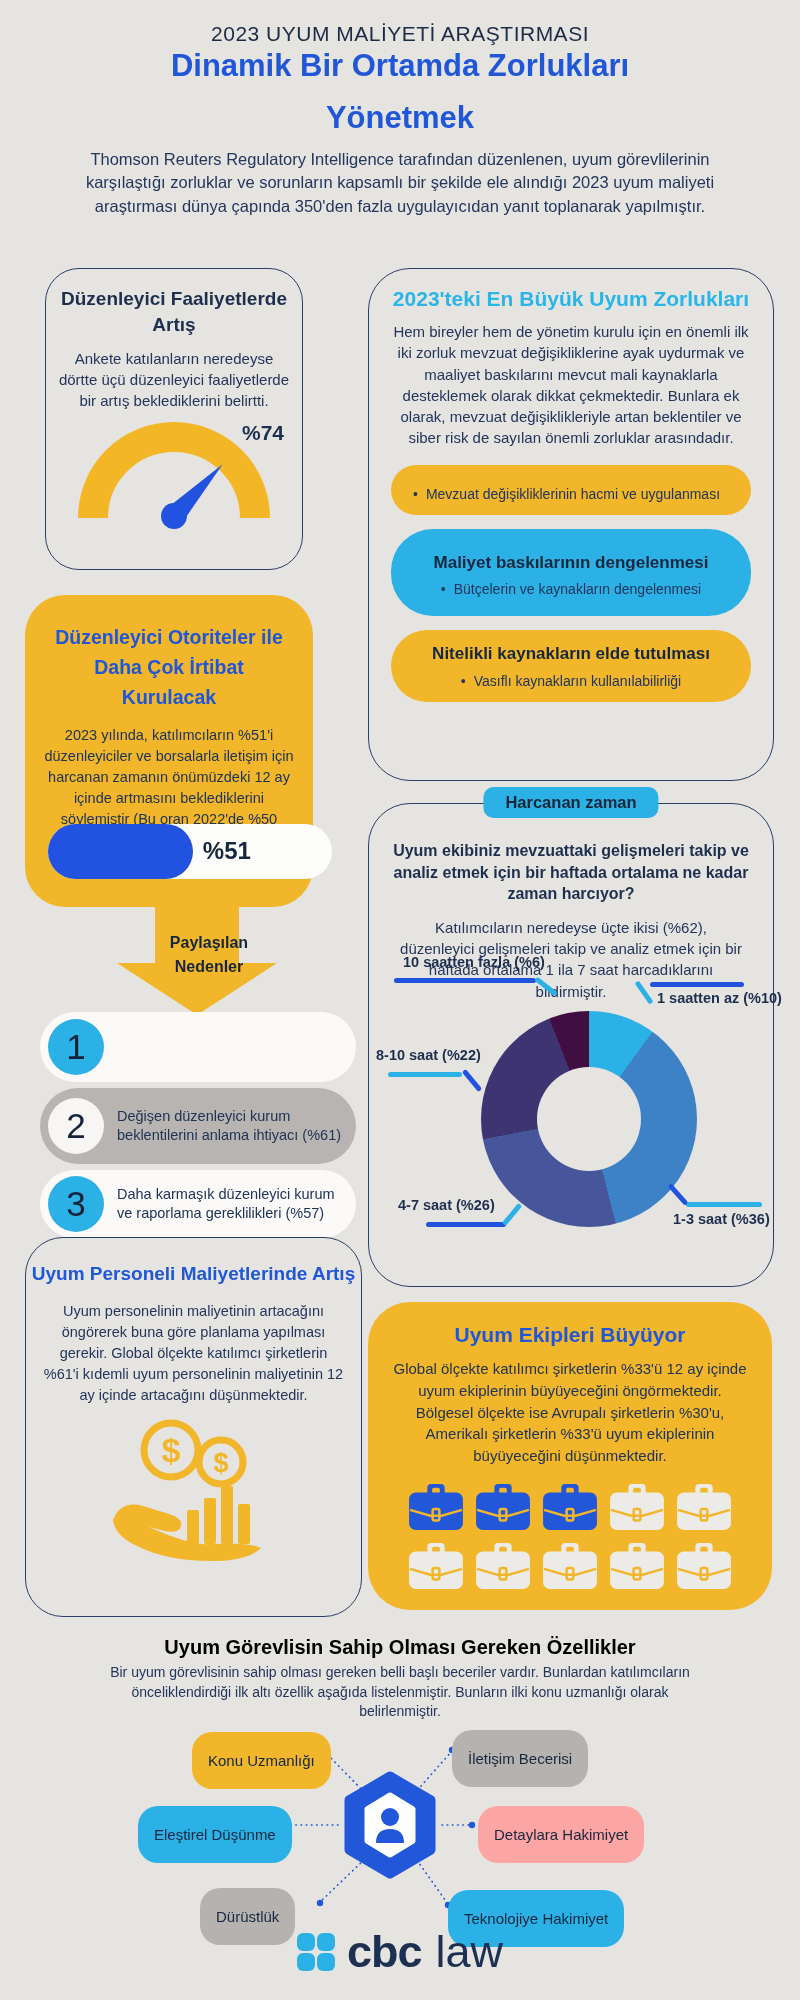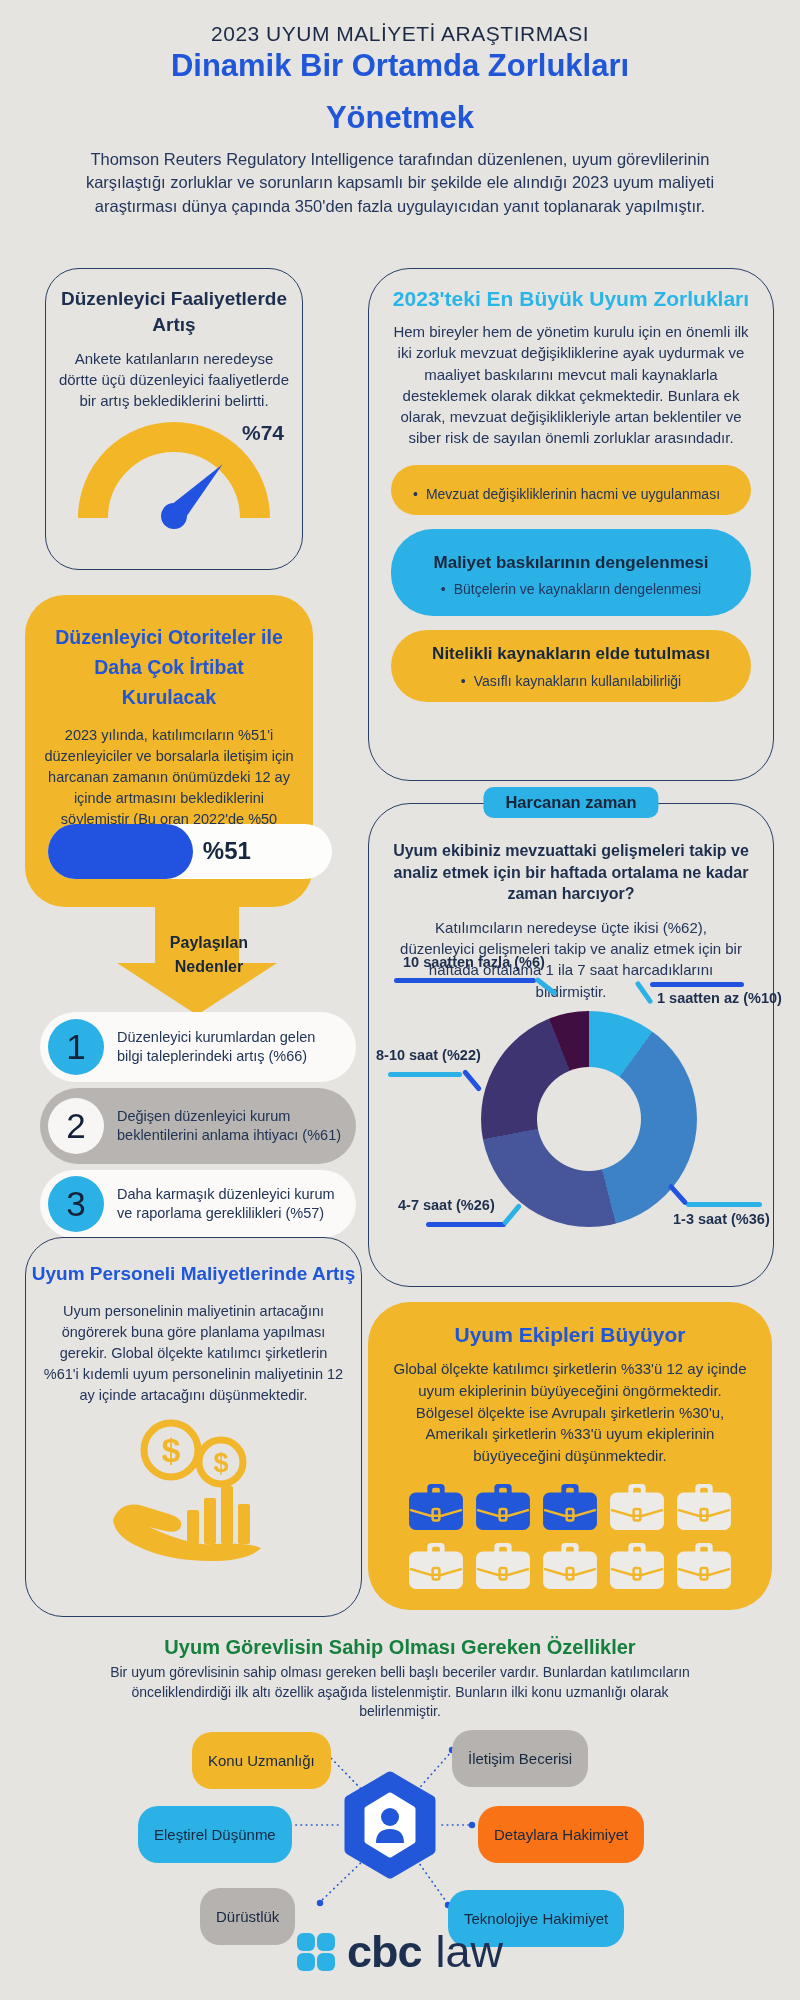--- a/index.html
+++ b/index.html
@@ -88,21 +88,21 @@
   #cl-26a{left:57px;top:418px;width:80px;}        #cl-26b{left:130px;top:408px;width:26px;transform:rotate(-50deg);}
   #cl-36a{left:317px;top:398px;width:76px;}       #cl-36b{left:296px;top:388px;width:26px;transform:rotate(48deg);}
 
   
   #card-teams{left:368px;top:1302px;width:404px;height:308px;background:#f1b62a;border-radius:42px;}
   #card-teams .t{margin-top:21px;font-size:21px;font-weight:700;color:#2056d8;}
   #card-teams .b{margin:11px 24px 0;font-size:15px;line-height:1.45;color:#203455;}
   #briefcase-grid{margin-top:15px;display:grid;grid-template-columns:repeat(5,58px);gap:9px;justify-content:center;}
 
   
-  #sk-title{top:1636px;left:0;width:800px;font-size:20px;font-weight:700;color:#15803d;}
+  #sk-title{top:1636px;left:0;width:800px;font-size:20px;font-weight:700;color:#000000;}
   #sk-body{top:1663px;left:95px;width:610px;font-size:14px;line-height:1.4;}
   #diagram{left:0;top:1718px;width:800px;height:215px;}
   .skill{position:absolute;border-radius:20px;padding:20px 16px;font-size:15px;font-weight:400;color:#16283f;white-space:nowrap;}
   #s0{left:192px;top:14px;}  #s1{left:452px;top:12px;}
   #s2{left:138px;top:88px;}  #s3{left:478px;top:88px;}
   #s4{left:200px;top:170px;} #s5{left:448px;top:172px;}
   #hex{position:absolute;left:340px;top:52px;}
   #connectors{position:absolute;left:0;top:0;}
 
   
@@ -172,21 +172,20 @@
   </div>
 
   <div class="abs" id="arrow">
     <div class="stem"></div>
     <div class="head"></div>
     <div class="lbl">Paylaşılan Nedenler</div>
   </div>
 
   <div class="abs reason" id="r1" style="background: rgb(251, 250, 249);">
     <span class="rnum" style="background: rgb(44, 177, 230);">1</span>
-    <span class="rtext">Düzenleyici kurumlardan gelen bilgi taleplerindeki artış (%66)</span>
   </div>
   <div class="abs reason" id="r2" style="background: rgb(183, 180, 177);">
     <span class="rnum" style="background: rgb(247, 246, 245);">2</span>
     <span class="rtext">Değişen düzenleyici kurum beklentilerini anlama ihtiyacı (%61)</span>
   </div>
   <div class="abs reason" id="r3" style="background: rgb(251, 250, 249);">
     <span class="rnum" style="background: rgb(44, 177, 230);">3</span>
     <span class="rtext">Daha karmaşık düzenleyici kurum ve raporlama gereklilikleri (%57)</span>
   </div>
 
@@ -331,21 +330,21 @@
           <circle cx="452" cy="32" r="3.2"></circle>
         <circle cx="286" cy="107" r="3.2"></circle>
           <circle cx="472" cy="107" r="3.2"></circle>
         <circle cx="320" cy="185" r="3.2"></circle>
           <circle cx="448" cy="187" r="3.2"></circle>
       </g>
     </svg>
     <div class="skill" id="s0" style="background: rgb(241, 182, 42);">Konu Uzmanlığı</div>
     <div class="skill" id="s1" style="background: rgb(181, 178, 175);">İletişim Becerisi</div>
     <div class="skill" id="s2" style="background: rgb(44, 177, 230);">Eleştirel Düşünme</div>
-    <div class="skill" id="s3" style="background: #f97316; text-align: center;">Detaylara Hakimiyet</div>
+    <div class="skill" id="s3" style="background: #fca5a5; text-align: center;">Detaylara Hakimiyet</div>
     <div class="skill" id="s4" style="background: rgb(181, 178, 175);">Dürüstlük</div>
     <div class="skill" id="s5" style="background: rgb(44, 177, 230);">Teknolojiye Hakimiyet</div>
     <svg id="hex" width="100" height="110" viewBox="0 0 100 110">
       <polygon points="50,6 91,30 91,80 50,104 9,80 9,30" fill="#2157d8" stroke="#2157d8" stroke-width="9" stroke-linejoin="round"></polygon>
       <polygon points="50,25 73,39 73,71 50,85 27,71 27,39" fill="#ffffff" stroke="#ffffff" stroke-width="5" stroke-linejoin="round"></polygon>
       <circle cx="50" cy="47" r="9" fill="#2157d8"></circle>
       <path d="M36,73 q0,-14 14,-14 q14,0 14,14 z" fill="#2157d8"></path>
     </svg>
   </div>
 

